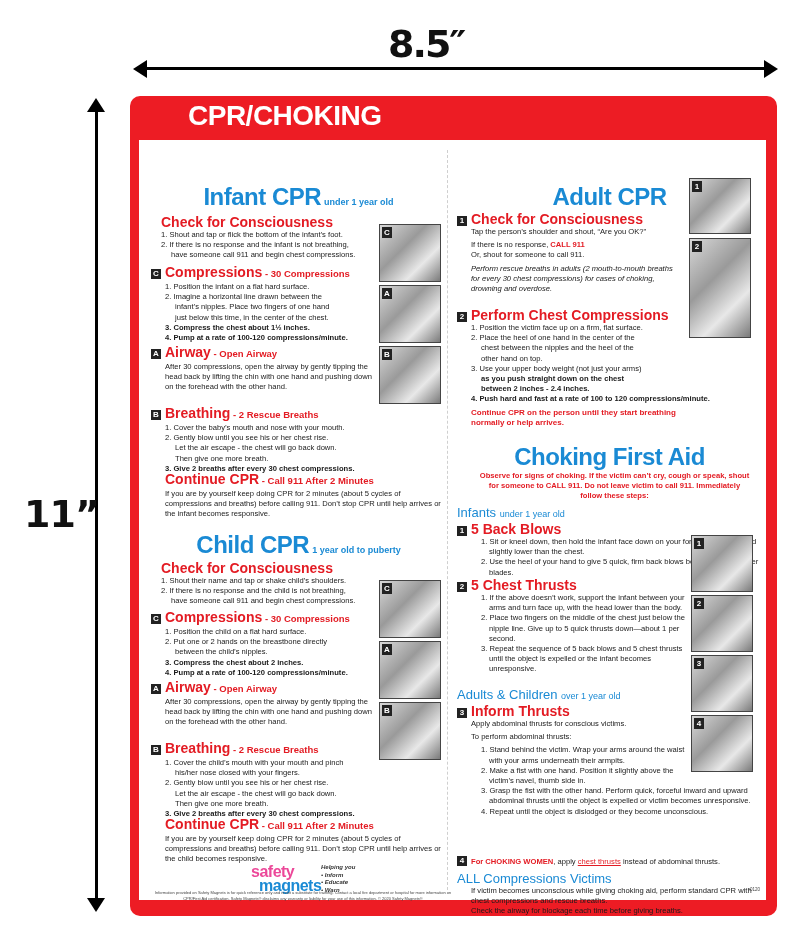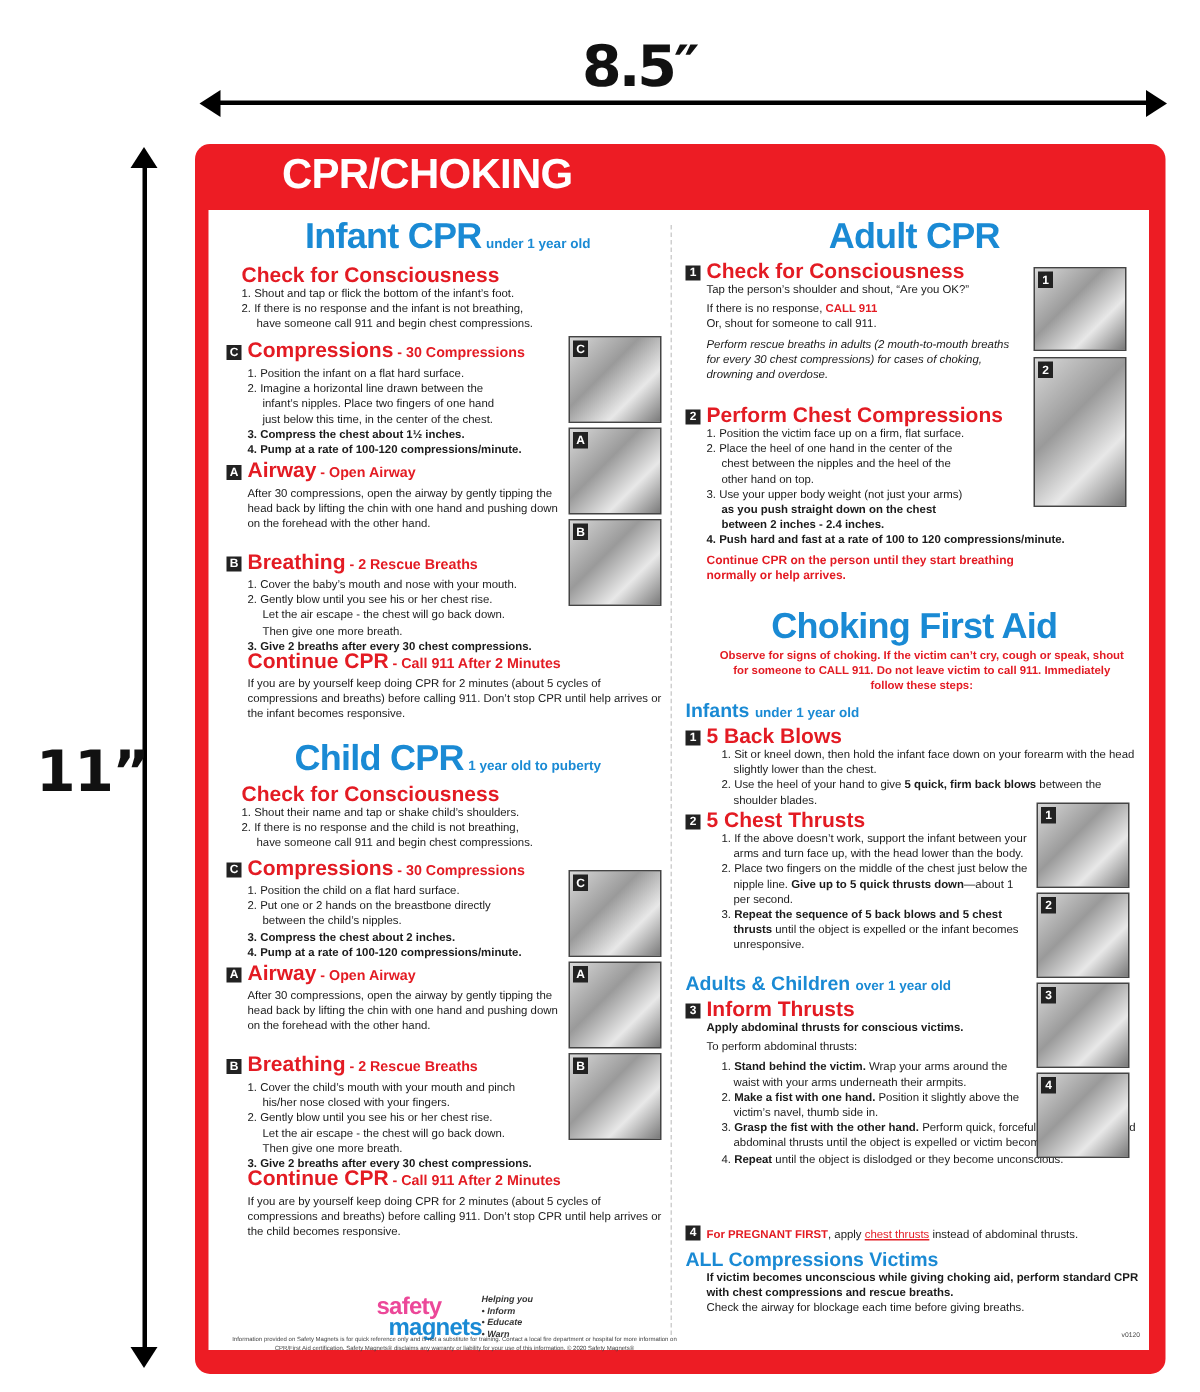--- a/index.html
+++ b/index.html
@@ -27,34 +27,34 @@
   .col { position: absolute; top: 0; }
   .col.left { left: 12px; width: 295px; }
   .col.right { left: 318px; width: 305px; }
 
   .sec-title { font-weight: bold; color: #1a8ad4; text-align: center; line-height: 1; }
   .sec-title .main { font-size: 24px; letter-spacing: -0.5px; }
   .sec-title .sub { font-size: 9px; margin-left: 3px; }
 
   .h-red { color: #e31b23; font-weight: bold; font-size: 14px; line-height: 16px; }
   .h-red .sm { font-size: 9.5px; }
-  .h-blue { color: #1a8ad4; font-weight: bold; font-size: 13px; line-height: 15px; }
+  .h-blue { color: #1a8ad4; font-weight: normal; font-size: 13px; line-height: 15px; }
   .h-blue .sm { font-size: 9px; }
 
   .step-badge { display: inline-block; width: 10px; height: 10px; background: #222; color: #fff; font: bold 8px "Liberation Sans", sans-serif; text-align: center; line-height: 10px; margin-right: 4px; vertical-align: 1px; }
 
   .txt { font-size: 7.6px; line-height: 10.2px; color: #1a1a1a; }
-  .txt .b { font-weight: bold; }
+  .txt .b { font-weight: normal; }
   .txt .red { color: #e31b23; font-weight: bold; }
   .txt .ul { color: #e31b23; text-decoration: underline; }
   .indent { padding-left: 10px; }
   .hang { padding-left: 18px; text-indent: -8px; }
   .redtxt { color: #e31b23; font-weight: bold; font-size: 8px; line-height: 10.5px; }
 
-  .block { position: absolute; }
+  .block { position: absolute; margin-top: 39px; }
 
   .illus { position: absolute; border: 1px solid #444; background: linear-gradient(135deg, #d8d8d8 0%, #9a9a9a 40%, #e8e8e8 70%, #7a7a7a 100%); }
   .illus .tag { position: absolute; left: 2px; top: 2px; width: 10px; height: 11px; background: #222; color: #fff; font: bold 8px "Liberation Sans", sans-serif; text-align: center; line-height: 11px; }
 
   .logo { position: absolute; left: 100px; top: 725px; }
   .logo .w1 { font: bold 16px "Liberation Sans", sans-serif; color: #ec4899; line-height: 14px; letter-spacing: -0.5px; }
   .logo .w2 { font: bold 16px "Liberation Sans", sans-serif; color: #1a8ad4; line-height: 14px; letter-spacing: -0.5px; margin-left: 8px; }
   .tagline { position: absolute; left: 170px; top: 724px; font: italic bold 6px "Liberation Sans", sans-serif; color: #333; line-height: 7.5px; }
   .disclaimer { position: absolute; left: 2px; top: 750px; width: 300px; font-size: 4px; line-height: 5.5px; color: #444; text-align: center; }
   .version { position: absolute; right: 6px; bottom: 8px; font-size: 4.5px; color: #444; }
@@ -287,21 +287,21 @@
           <div class="b">Apply abdominal thrusts for conscious victims.</div>
           <div style="margin-top:3px; margin-bottom:3px;">To perform abdominal thrusts:</div>
           <div class="hang" style="width:220px;"><span>1. </span><span class="b">Stand behind the victim.</span><span> Wrap your arms around the waist with your arms underneath their armpits.</span></div>
           <div class="hang" style="width:220px;"><span>2. </span><span class="b">Make a fist with one hand.</span><span> Position it slightly above the victim’s navel, thumb side in.</span></div>
           <div class="hang"><span>3. </span><span class="b">Grasp the fist with the other hand.</span><span> Perform quick, forceful inward and upward abdominal thrusts until the object is expelled or victim becomes unresponsive.</span></div>
           <div class="hang"><span>4. </span><span class="b">Repeat</span><span> until the object is dislodged or they become unconscious.</span></div>
         </div>
       </div>
 
       <div class="block txt" style="left:0; top:677px; width:305px;">
-        <span class="step-badge">4</span><span class="red">For PREGNANT FIRST</span><span>, apply </span><span class="ul">chest thrusts</span><span> instead of abdominal thrusts.</span>
+        <span class="step-badge">4</span><span class="red">For CHOKING WOMEN</span><span>, apply </span><span class="ul">chest thrusts</span><span> instead of abdominal thrusts.</span>
       </div>
 
       <div class="block" style="left:0; top:692px; width:305px;">
         <div class="h-blue">ALL Compressions Victims</div>
         <div class="txt" style="padding-left:14px;">
           <div class="b">If victim becomes unconscious while giving choking aid, perform standard CPR with chest compressions and rescue breaths.</div>
           <div>Check the airway for blockage each time before giving breaths.</div>
         </div>
       </div>
 

